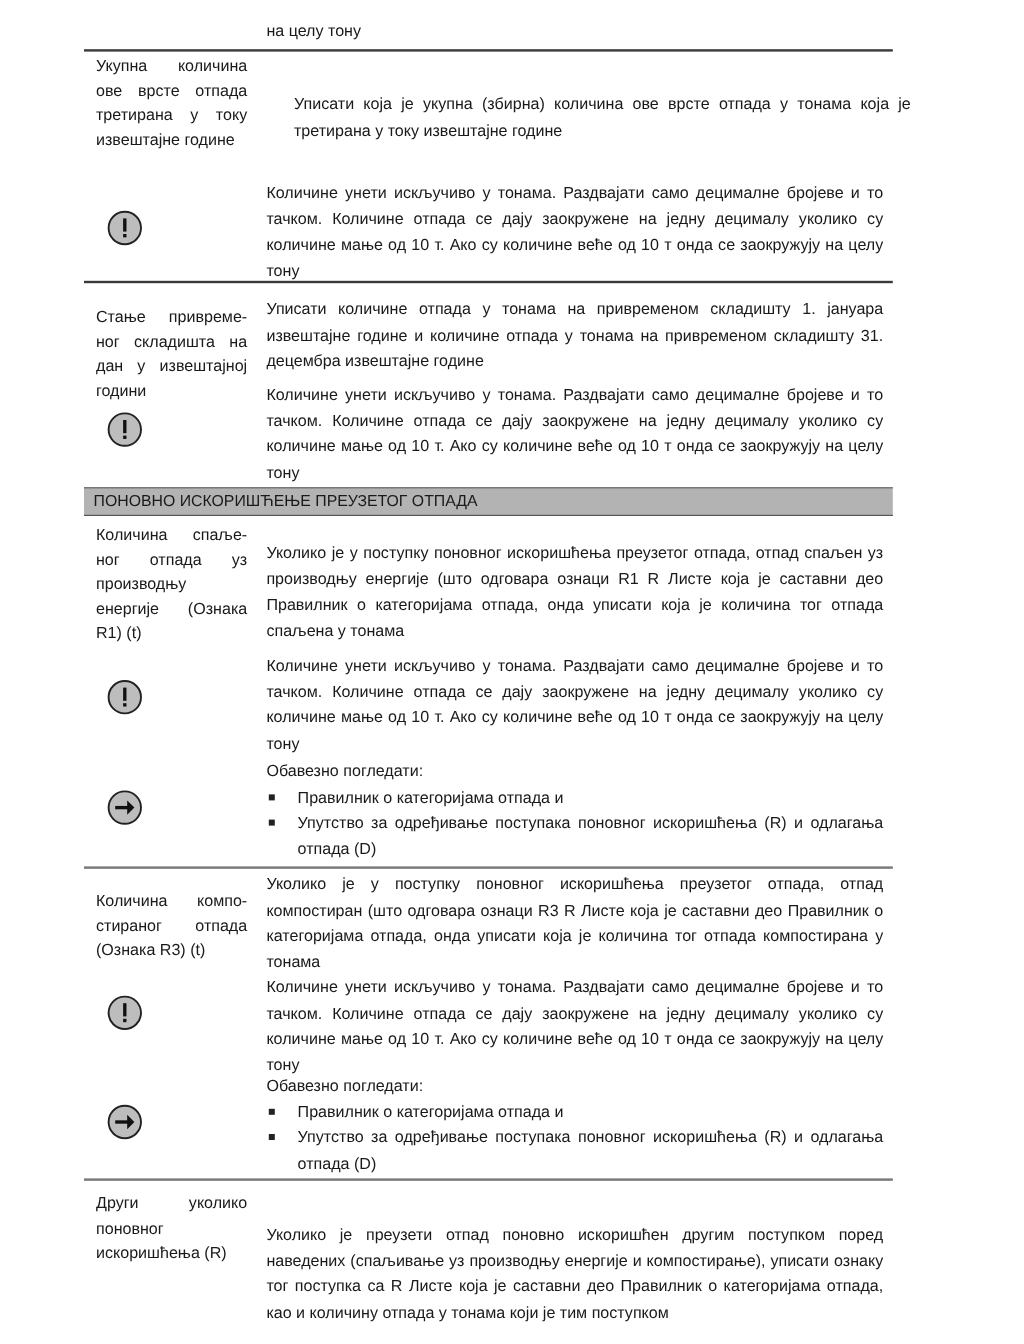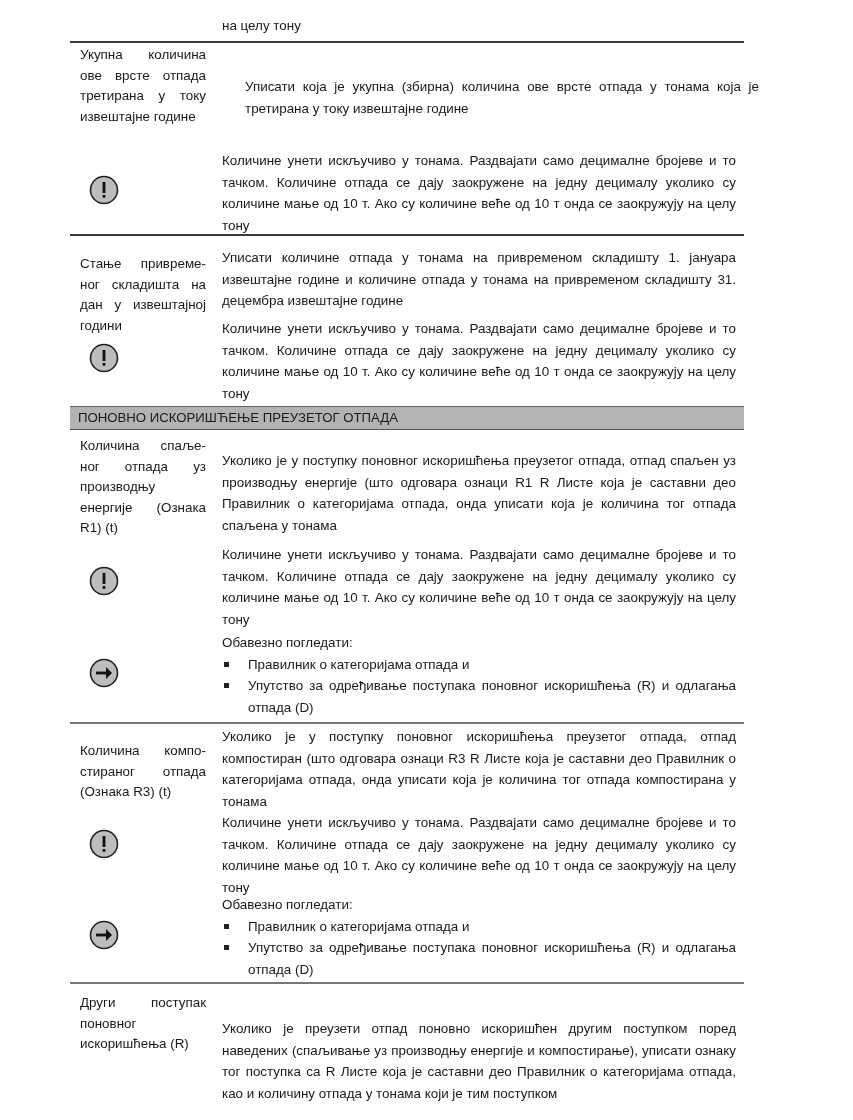--- a/index.html
+++ b/index.html
@@ -95,16 +95,16 @@
   <div class="content" style="top:894px;">
     <div>Обавезно погледати:</div>
     <ul class="bullets">
       <li>Правилник о категоријама отпада и</li>
       <li>Упутство за одређивање поступака поновног искоришћења (R) и одлагања отпада (D)</li>
     </ul>
   </div>
 
   <div class="rule grey" style="top:982px;"></div>
 
-  <div class="label" style="top:993px;">Други поступак поновног искоришћења (R)</div>
+  <div class="label" style="top:993px;">Други уколико поновног искоришћења (R)</div>
   <div class="content" style="top:986px;margin-top:32px;">Уколико је преузети отпад поновно искоришћен другим поступком поред наведених (спаљивање уз производњу енергије и компостирање), уписати ознаку тог поступка са R Листе која је саставни део Правилник о категоријама отпада, као и количину отпада у тонама који је тим поступком</div>
 
 </div>
 
 </body></html>

